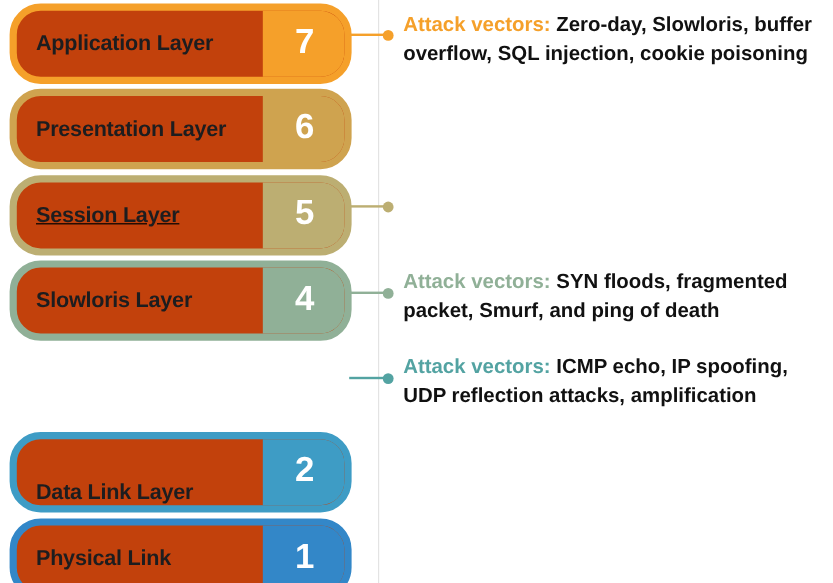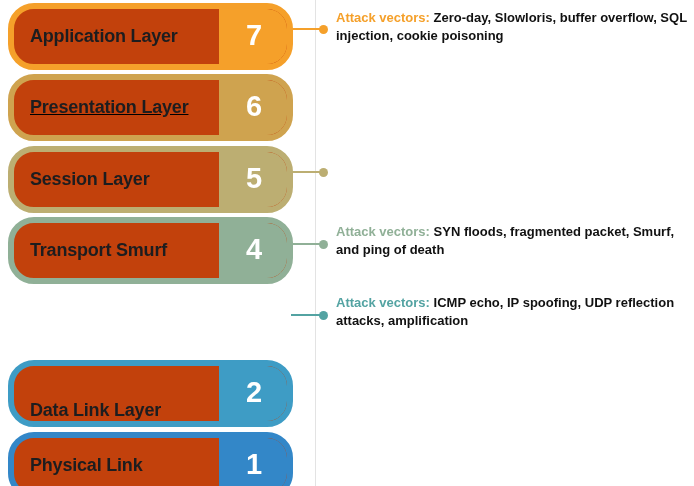--- a/index.html
+++ b/index.html
@@ -85,21 +85,21 @@
     width: 9px;
     height: 9px;
     border-radius: 50%;
   }
 
   
   .annotation {
     position: absolute;
     left: 336px;
     width: 352px;
-    font-size: 13px;
+    font-size: 17px;
     font-weight: 700;
     line-height: 1.42;
     color: #111111;
   }
   .annotation-prefix {
     font-weight: 700;
   }
   .annotation-text {
     font-weight: 700;
     color: #111111;
@@ -112,36 +112,36 @@
 
   <div class="divider" style="background: rgb(227, 227, 227);"></div>
 
   <div class="layer-bar" style="top: 3px; border-color: rgb(245, 160, 42);">
     <span class="layer-label">Application Layer</span>
     <span class="layer-number-block" style="background: rgb(245, 160, 42);">
       <span class="layer-number">7</span>
     </span>
   </div>
 
-  <div class="layer-bar" style="top: 74px; border-color: rgb(207, 163, 79); text-decoration: underline;">
+  <div class="layer-bar" style="top: 74px; border-color: rgb(207, 163, 79);">
     <span class="layer-label">Presentation Layer</span>
     <span class="layer-number-block" style="background: rgb(207, 163, 79);">
       <span class="layer-number">6</span>
     </span>
   </div>
 
-  <div class="layer-bar" style="top: 146px; border-color: rgb(188, 174, 114);">
+  <div class="layer-bar" style="top: 146px; border-color: rgb(188, 174, 114); text-decoration: underline;">
     <span class="layer-label">Session Layer</span>
     <span class="layer-number-block" style="background: rgb(188, 174, 114);">
       <span class="layer-number">5</span>
     </span>
   </div>
 
   <div class="layer-bar" style="top: 217px; border-color: rgb(144, 176, 151);">
-    <span class="layer-label">Transport Smurf</span>
+    <span class="layer-label">Slowloris Layer</span>
     <span class="layer-number-block" style="background: rgb(144, 176, 151);">
       <span class="layer-number">4</span>
     </span>
   </div>
 
 
   <div class="layer-bar" style="top: 360px; border-color: rgb(62, 156, 197); align-items: flex-end;">
     <span class="layer-label">Data Link Layer</span>
     <span class="layer-number-block" style="background: rgb(62, 156, 197);">
       <span class="layer-number">2</span>

